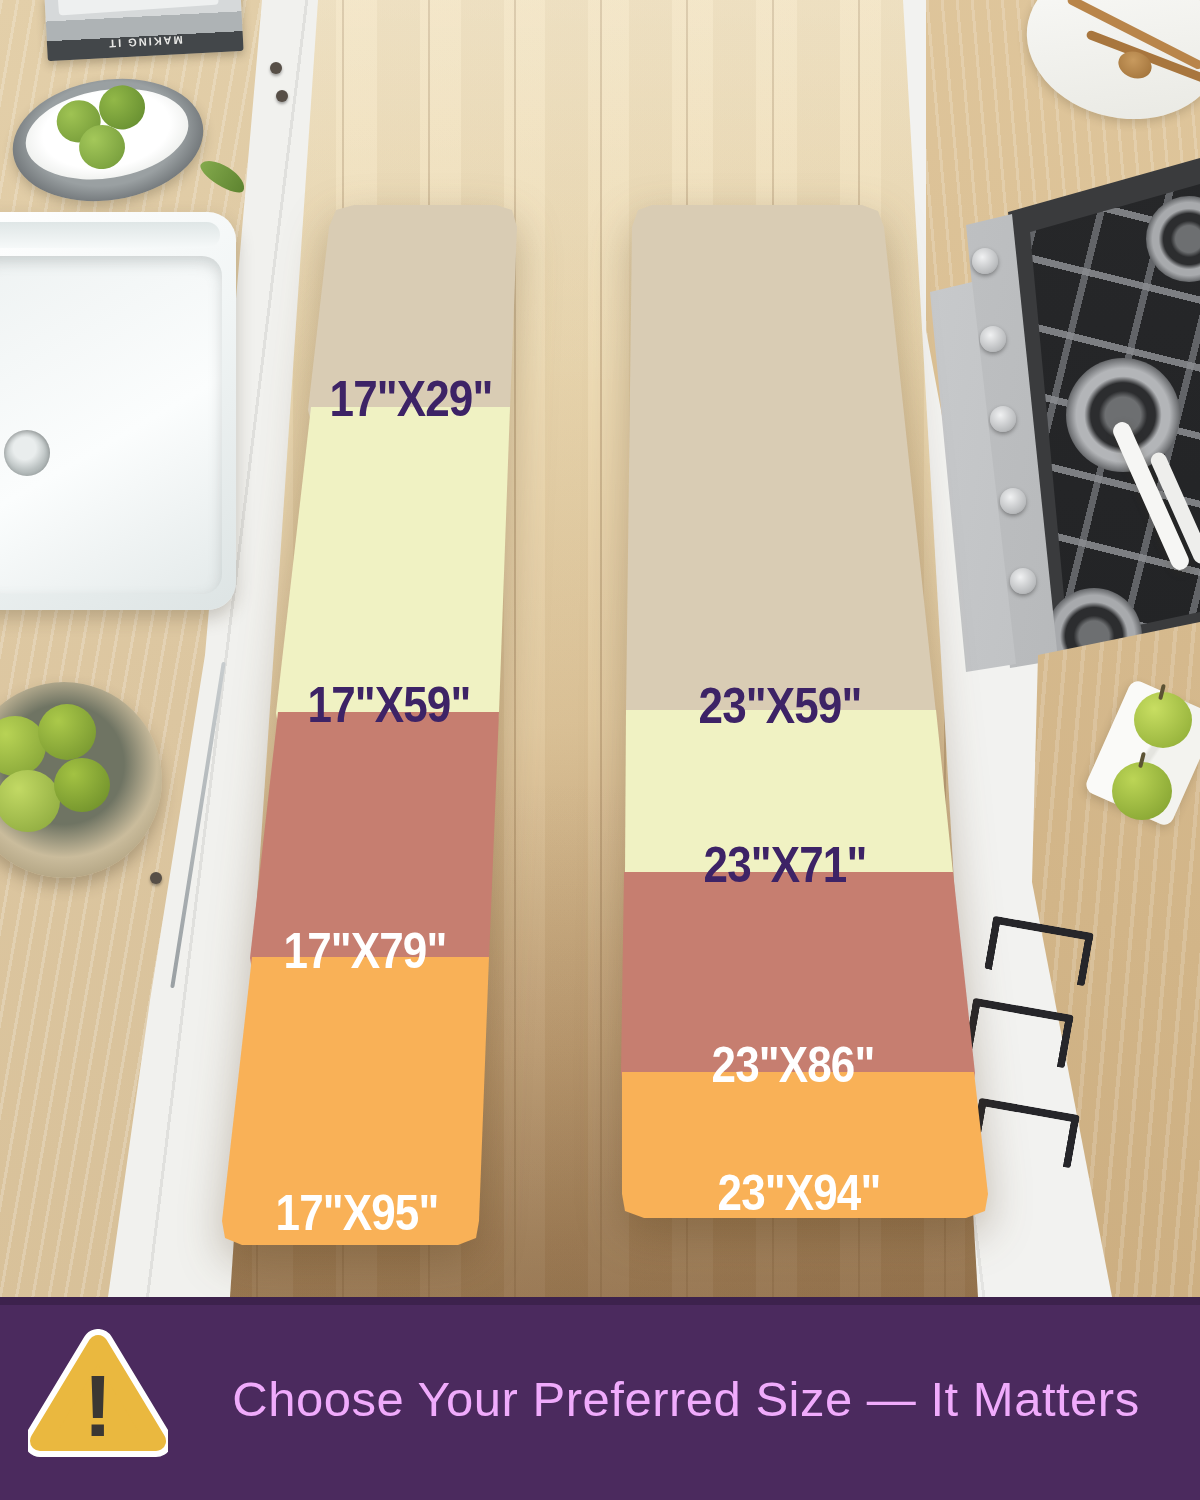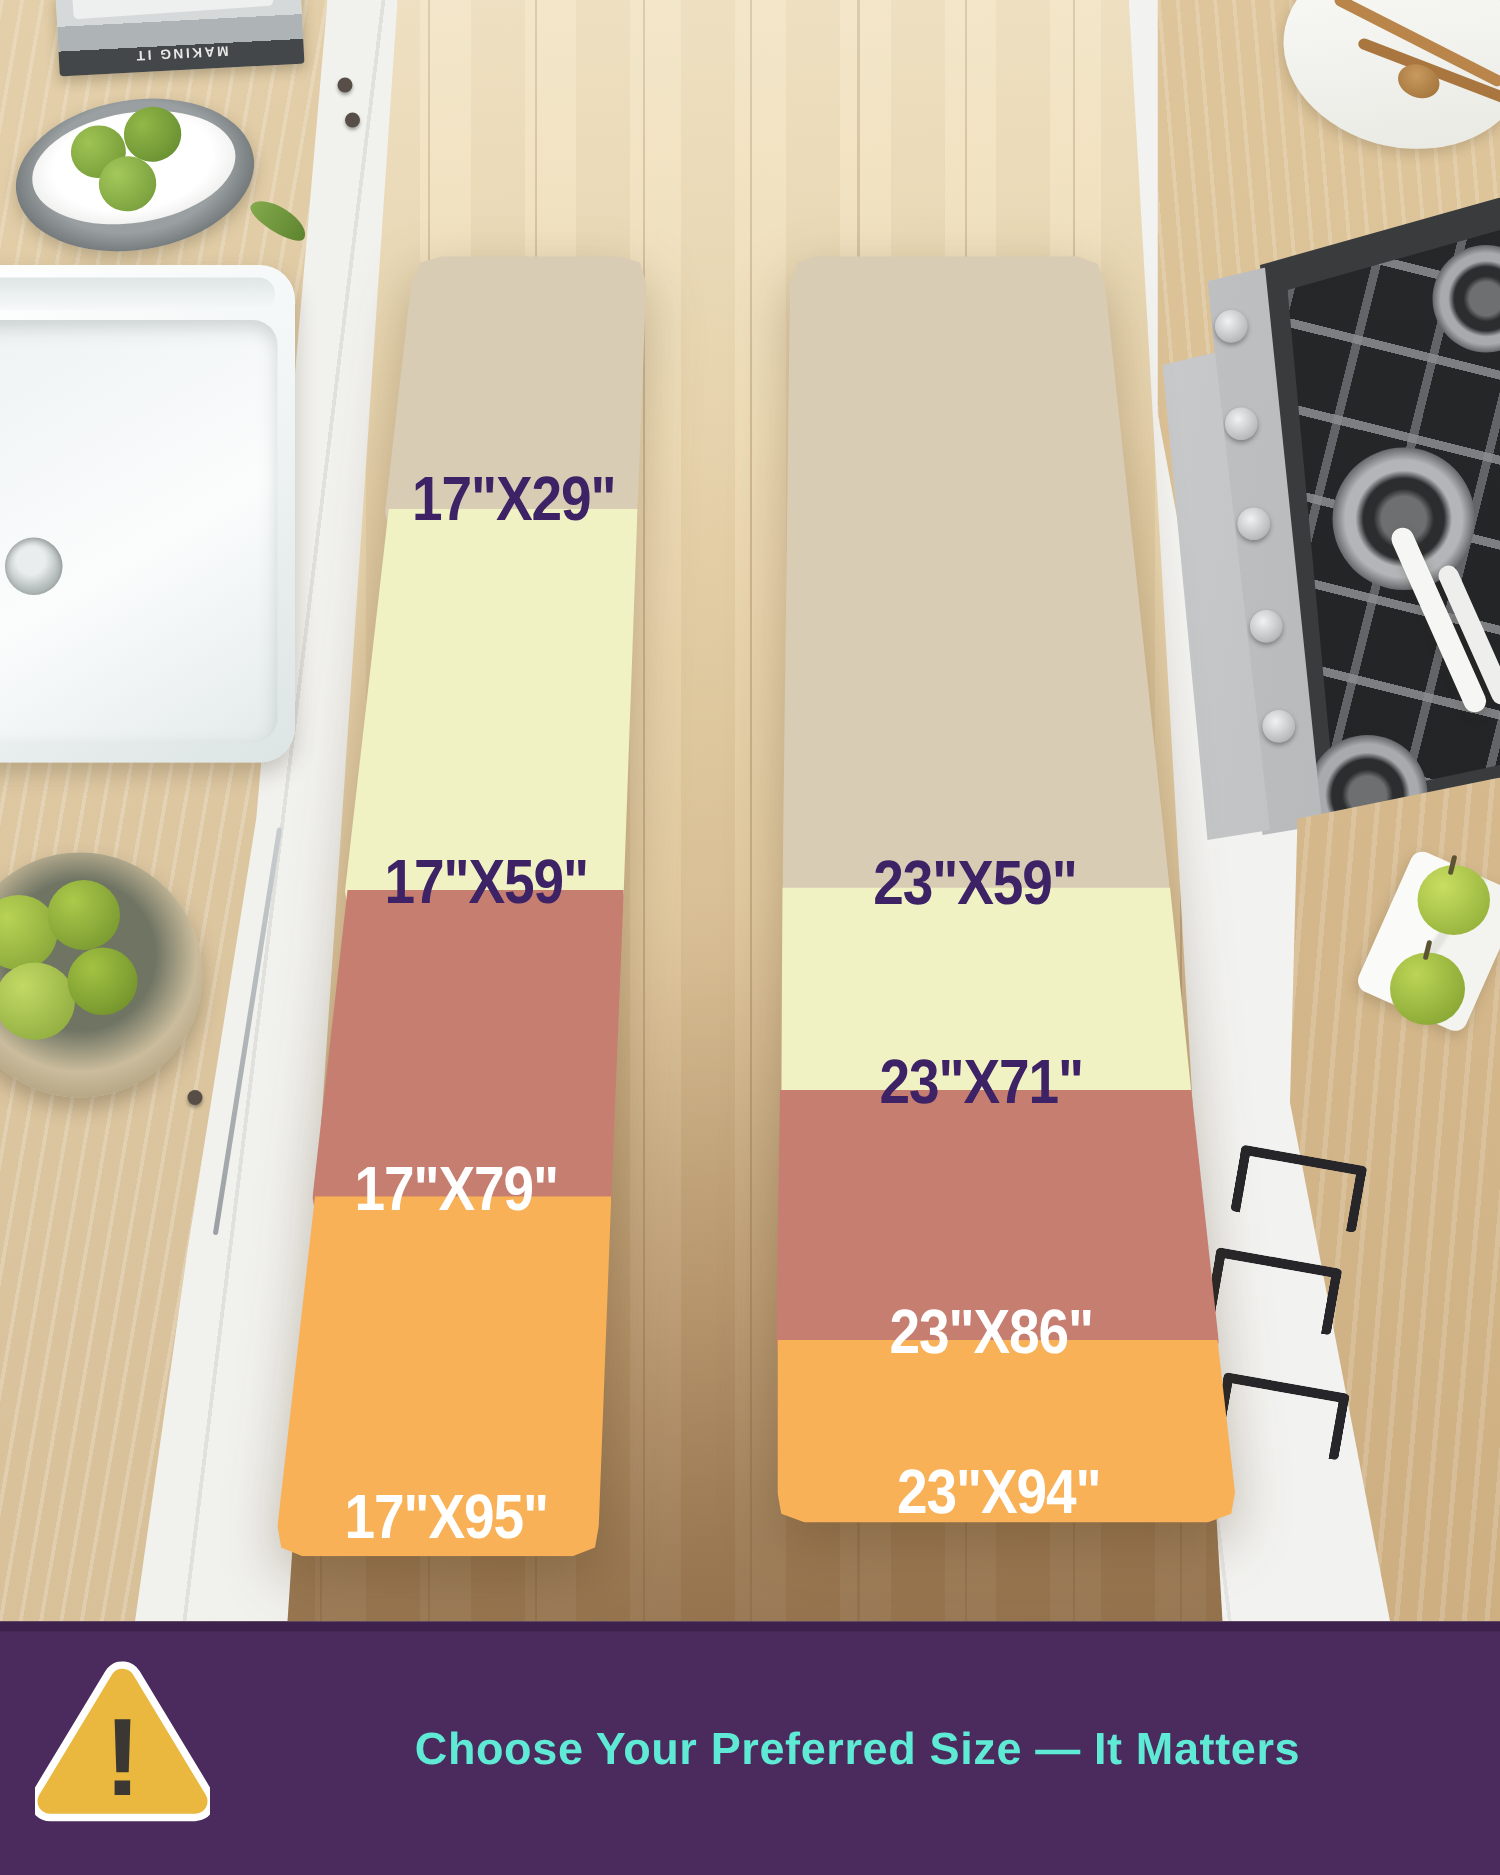--- a/index.html
+++ b/index.html
@@ -148,21 +148,21 @@
   .lab-l3{left:365px;top:951px;}  .lab-l4{left:357px;top:1213px;}
   .lab-r1{left:780px;top:706px;}  .lab-r2{left:785px;top:865px;}
   .lab-r3{left:793px;top:1065px;} .lab-r4{left:799px;top:1193px;}
   
   .banner{position:absolute;left:0;right:0;bottom:0;height:203px;}
   .banner::before{content:"";position:absolute;left:0;right:0;top:0;height:8px;
     background:rgba(0,0,0,0.18);}
   .warn-icon{position:absolute;left:28px;top:32px;width:140px;height:132px;}
   .banner-text-wrap{position:absolute;left:182px;right:10px;top:0;bottom:0;
     display:flex;align-items:center;justify-content:center;}
-  .banner-text{color:#5eead4;font-size:36px;font-weight:bold;letter-spacing:0.5px;white-space:nowrap;}
+  .banner-text{color:#f0abfc;font-size:49px;font-weight:normal;letter-spacing:0.5px;white-space:nowrap;}
 </style>
 </head>
 <body>
 
 <div class="stage">
   <div class="photo">
 
     <div class="floor-base"></div>
     <div class="floor-planks"></div>
     <div class="floor-shade"></div>

